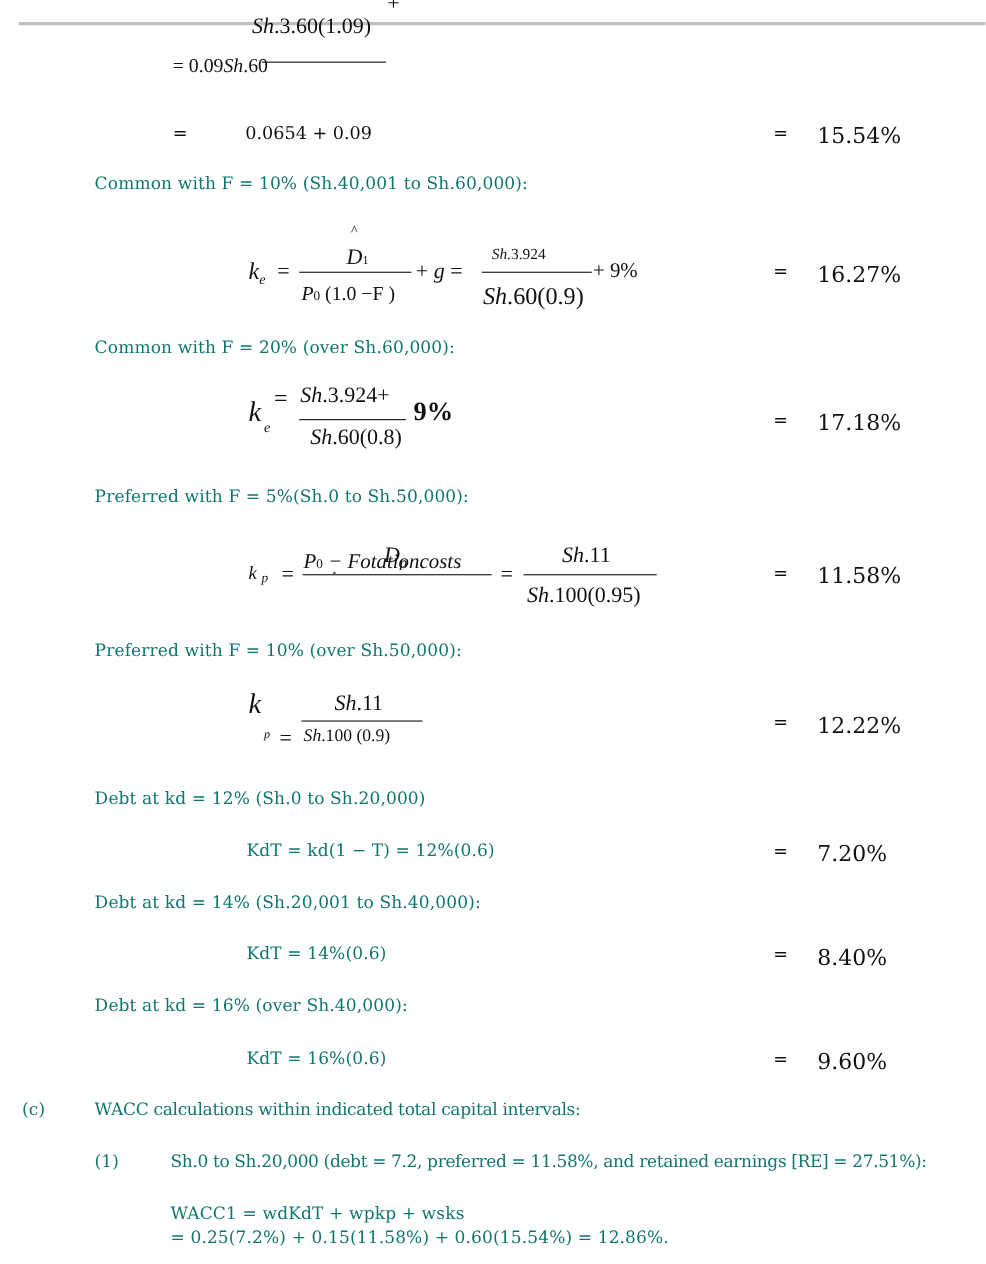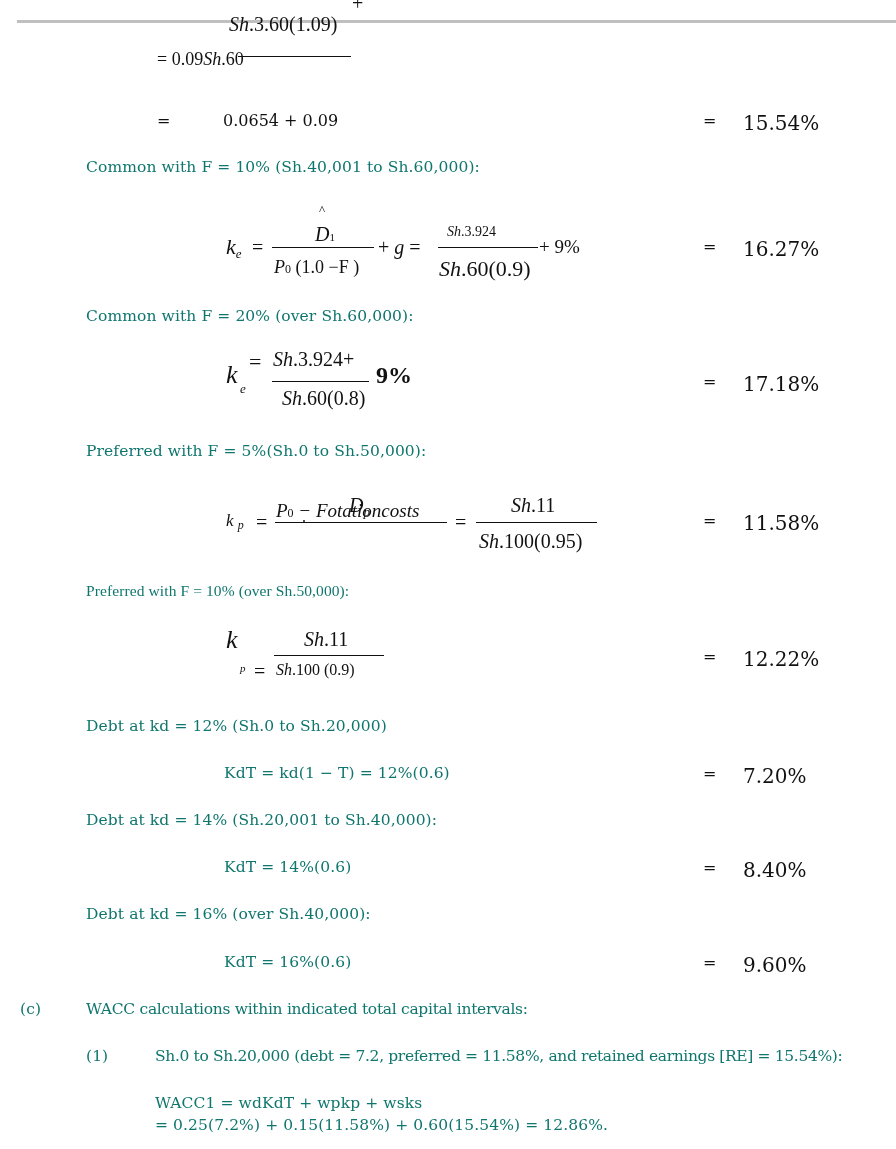--- a/index.html
+++ b/index.html
@@ -81,21 +81,21 @@
   <span class="abs math" style="left:455px; top:511px; font-size:20px;">=</span>
   <span class="abs math" style="left:511px; top:494px; font-size:20px;"><span class="mi">Sh</span>.11</span>
   <div class="rule" style="left:476px; top:522px; width:121px;"></div>
   <span class="abs math" style="left:479px; top:530px; font-size:20px;"><span class="mi">Sh</span>.100(0.95)</span>
 
   <span class="abs eq" style="left:703px; top:511px;">=</span>
   <span class="abs res" style="left:743px; top:511px;">11.58%</span>
 </div>
 
 <div>
-  <span class="abs txt" style="left:86px; top:582px;font-family:Liberation Serif, serif;">Preferred with F = 10% (over Sh.50,000):</span>
+  <span class="abs txt" style="left:86px; top:582px;">Preferred with F = 10% (over Sh.50,000):</span>
 
   <span class="abs math mi" style="left:226px; top:625px; font-size:26px;">k</span>
   <span class="abs math mi" style="left:240px; top:662px; font-size:11px;">p</span>
   <span class="abs math" style="left:254px; top:660px; font-size:20px;">=</span>
   <span class="abs math" style="left:304px; top:628px; font-size:20px;"><span class="mi">Sh</span>.11</span>
   <div class="rule" style="left:274px; top:655px; width:110px;"></div>
   <span class="abs math" style="left:276px; top:661px; font-size:16px;"><span class="mi">Sh</span>.100 (0.9)</span>
 
   <span class="abs eq" style="left:703px; top:647px;">=</span>
   <span class="abs res" style="left:743px; top:647px;">12.22%</span>
@@ -120,17 +120,17 @@
   <span class="abs txt" style="left:224px; top:953px;">KdT = 16%(0.6)</span>
   <span class="abs eq" style="left:703px; top:953px;">=</span>
   <span class="abs res" style="left:743px; top:953px;">9.60%</span>
 </div>
 
 <div>
   <span class="abs txt" style="left:20px; top:1000px;">(c)</span>
   <span class="abs txt" style="left:86px; top:1000px; letter-spacing:-0.3px;">WACC calculations within indicated total capital intervals:</span>
 
   <span class="abs txt" style="left:86px; top:1047px;">(1)</span>
-  <span class="abs txt" style="left:155px; top:1047px; letter-spacing:-0.35px;">Sh.0 to Sh.20,000 (debt = 7.2, preferred = 11.58%, and retained earnings [RE] = 15.54%):</span>
+  <span class="abs txt" style="left:155px; top:1047px; letter-spacing:-0.35px;">Sh.0 to Sh.20,000 (debt = 7.2, preferred = 11.58%, and retained earnings [RE] = 27.51%):</span>
 
   <span class="abs txt" style="left:155px; top:1094px;">WACC1 = wdKdT + wpkp + wsks</span>
   <span class="abs txt" style="left:155px; top:1116px;">= 0.25(7.2%) + 0.15(11.58%) + 0.60(15.54%) = 12.86%.</span>
 </div>
 
 </body></html>

